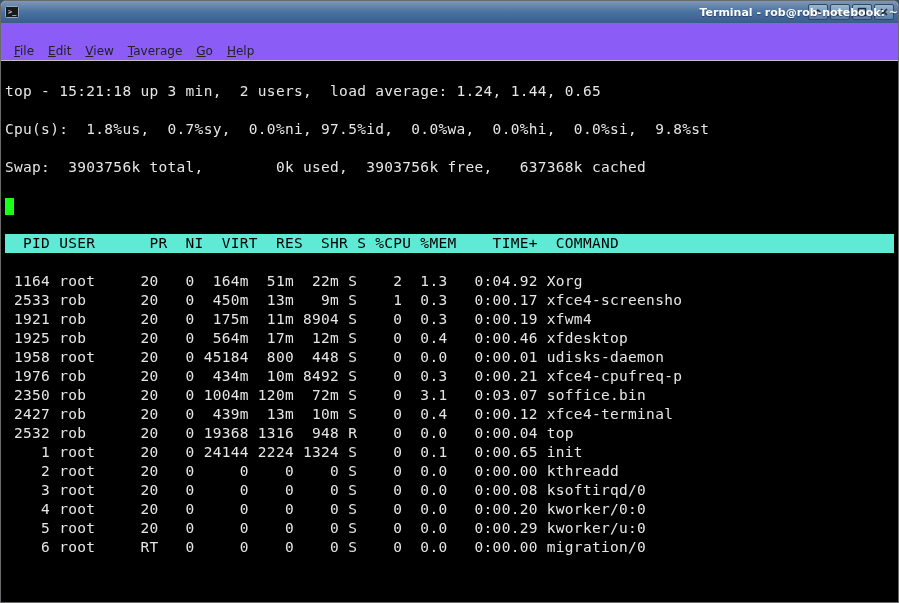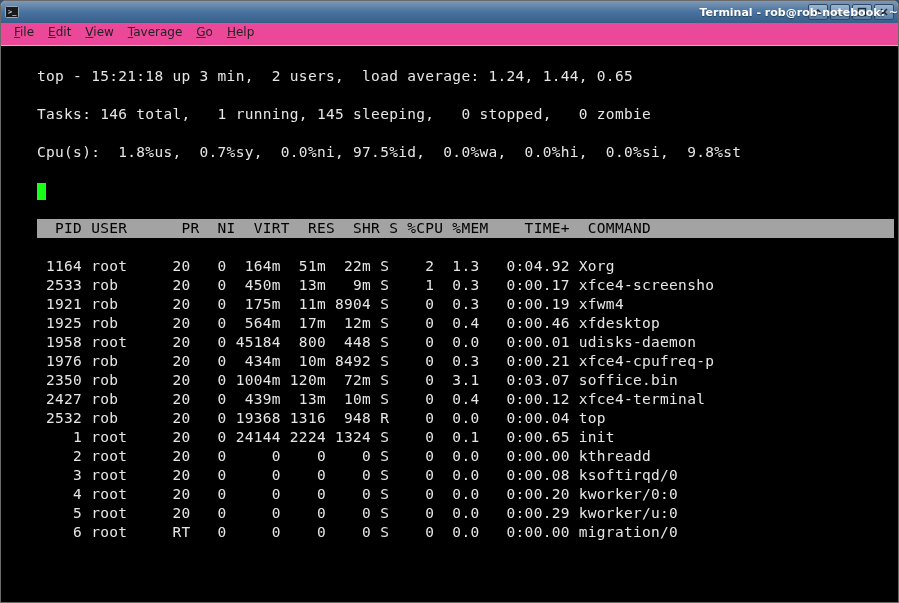--- a/index.html
+++ b/index.html
@@ -60,25 +60,25 @@
     border-radius: 2px;
     display: flex;
     align-items: center;
     justify-content: center;
     font-size: 10px;
     color: #1b2b3b;
     cursor: pointer;
     margin-left: 2px;
   }
   .menubar {
-    height: 23px;
-    background: #ec4899;
+    height: 38px;
+    background: #8b5cf6;
     border-bottom: 1px solid #c2c0bc;
     display: flex;
-    align-items: flex-start;
+    align-items: flex-end;
     padding: 0 6px;
     font-size: 12px;
     color: #222;
   }
   .menu-item {
     padding: 2px 7px;
     cursor: pointer;
   }
   .menu-item .ul { text-decoration: underline; }
   .terminal {
@@ -86,23 +86,23 @@
     background: #000;
     color: #e6e6e6;
     font-family: "DejaVu Sans Mono", Menlo, Consolas, monospace;
     font-size: 14.5px;
     line-height: 19px;
     padding: 2px 4px 0 4px;
     white-space: pre;
     overflow: hidden;
     letter-spacing: 0.3px;
   }
-  .terminal .row { display:block; height:19px;margin-left:32px; }
+  .terminal .row { display:block; height:19px; }
   .terminal .hdr {
-    background: #a3a3a3;
+    background: #5eead4;
     color: #000;
   }
   .cursor {
     display:inline-block;
     width: 9px;
     height: 17px;
     background: #18ff18;
     vertical-align: bottom;
   }
 </style>
@@ -146,19 +146,19 @@
     <span class="menu-item"><span class="ul">F</span><span>ile</span></span>
     <span class="menu-item"><span class="ul">E</span><span>dit</span></span>
     <span class="menu-item"><span class="ul">V</span><span>iew</span></span>
     <span class="menu-item"><span class="ul">T</span><span>average</span></span>
     <span class="menu-item"><span class="ul">G</span><span>o</span></span>
     <span class="menu-item"><span class="ul">H</span><span>elp</span></span>
   </div>
 
   <div class="terminal">
 <span class="row">top - 15:21:18 up 3 min,  2 users,  load average: 1.24, 1.44, 0.65</span>
-<span class="row">Tasks: 146 total,   1 running, 145 sleeping,   0 stopped,   0 zombie</span>
 <span class="row">Cpu(s):  1.8%us,  0.7%sy,  0.0%ni, 97.5%id,  0.0%wa,  0.0%hi,  0.0%si,  9.8%st</span>
+<span class="row">Swap:  3903756k total,        0k used,  3903756k free,   637368k cached</span>
 <span class="row"><span class="cursor"></span></span>
 <span class="row hdr">  PID USER      PR  NI  VIRT  RES  SHR S %CPU %MEM    TIME+  COMMAND           </span>
 <div id="proc-rows"><span class="row"> 1164 root     20   0  164m  51m  22m S    2  1.3   0:04.92 Xorg</span><span class="row"> 2533 rob      20   0  450m  13m   9m S    1  0.3   0:00.17 xfce4-screensho</span><span class="row"> 1921 rob      20   0  175m  11m 8904 S    0  0.3   0:00.19 xfwm4</span><span class="row"> 1925 rob      20   0  564m  17m  12m S    0  0.4   0:00.46 xfdesktop</span><span class="row"> 1958 root     20   0 45184  800  448 S    0  0.0   0:00.01 udisks-daemon</span><span class="row"> 1976 rob      20   0  434m  10m 8492 S    0  0.3   0:00.21 xfce4-cpufreq-p</span><span class="row"> 2350 rob      20   0 1004m 120m  72m S    0  3.1   0:03.07 soffice.bin</span><span class="row"> 2427 rob      20   0  439m  13m  10m S    0  0.4   0:00.12 xfce4-terminal</span><span class="row"> 2532 rob      20   0 19368 1316  948 R    0  0.0   0:00.04 top</span><span class="row">    1 root     20   0 24144 2224 1324 S    0  0.1   0:00.65 init</span><span class="row">    2 root     20   0     0    0    0 S    0  0.0   0:00.00 kthreadd</span><span class="row">    3 root     20   0     0    0    0 S    0  0.0   0:00.08 ksoftirqd/0</span><span class="row">    4 root     20   0     0    0    0 S    0  0.0   0:00.20 kworker/0:0</span><span class="row">    5 root     20   0     0    0    0 S    0  0.0   0:00.29 kworker/u:0</span><span class="row">    6 root     RT   0     0    0    0 S    0  0.0   0:00.00 migration/0</span></div>
   </div>
 </div>
 
 </body></html>

